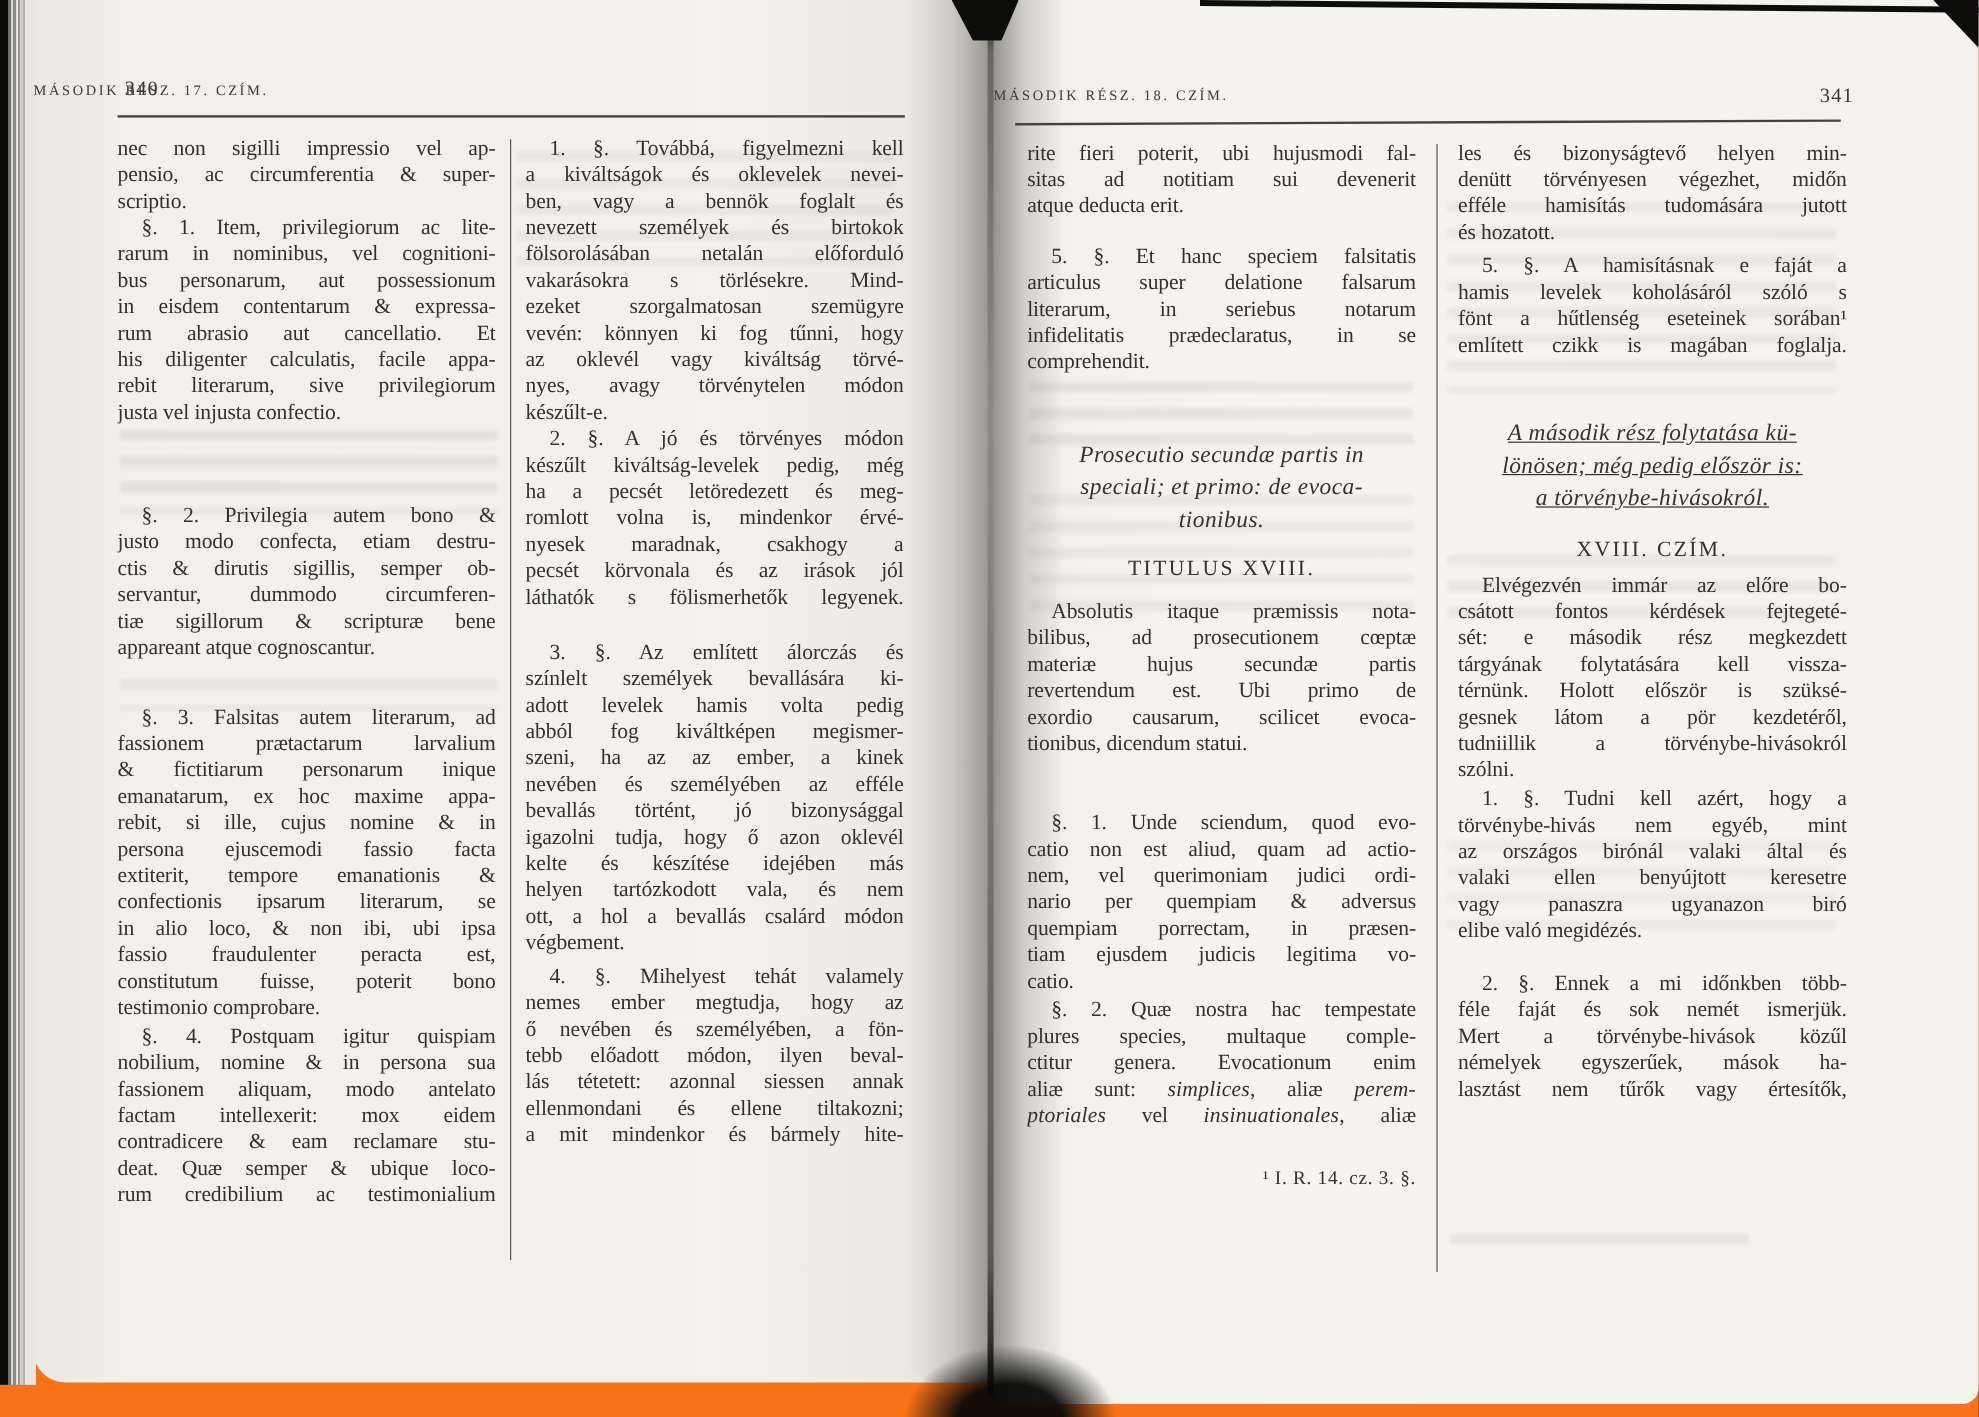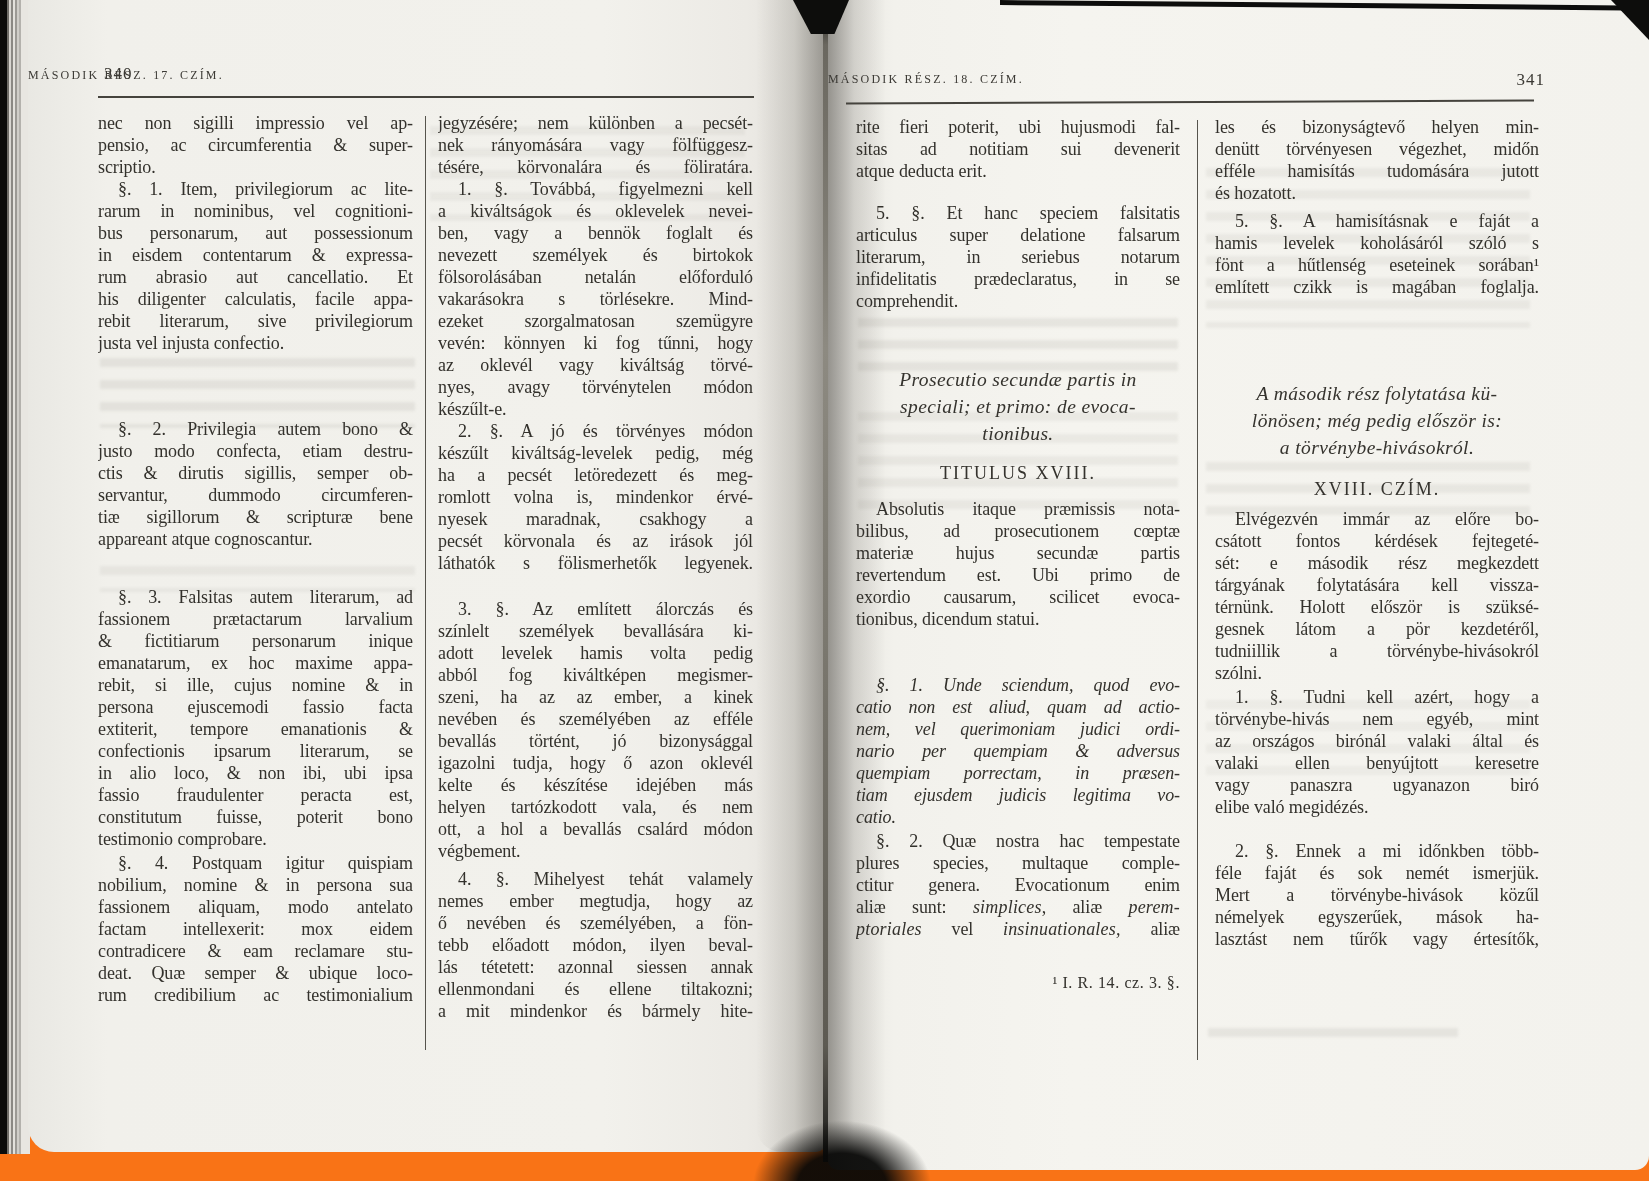--- a/index.html
+++ b/index.html
@@ -131,25 +131,20 @@
 nobilium, nomine &amp; in persona sua
 fassionem aliquam, modo antelato
 factam intellexerit: mox eidem
 contradicere &amp; eam reclamare stu-
 deat. Quæ semper &amp; ubique loco-
 rum credibilium ac testimonialium</span>
         </p>
       </div>
       <div class="coldiv"></div>
       <div class="col">
-        <p class="para">
-          <span class="plines">jegyzésére; nem különben a pecsét-
-nek rányomására vagy fölfüggesz-
-tésére, körvonalára és föliratára.</span>
-        </p>
         <p class="para indent">
           <span class="plines">1. §. Továbbá, figyelmezni kell
 a kiváltságok és oklevelek nevei-
 ben, vagy a bennök foglalt és
 nevezett személyek és birtokok
 fölsorolásában netalán előforduló
 vakarásokra s törlésekre. Mind-
 ezeket szorgalmatosan szemügyre
 vevén: könnyen ki fog tűnni, hogy
 az oklevél vagy kiváltság törvé-
@@ -223,21 +218,21 @@
 tionibus.</span>
         <span class="hcaps" style="margin-top:16px;">TITULUS XVIII.</span>
         <p class="para indent" style="margin-top:14px;">
           <span class="plines">Absolutis itaque præmissis nota-
 bilibus, ad prosecutionem cœptæ
 materiæ hujus secundæ partis
 revertendum est. Ubi primo de
 exordio causarum, scilicet evoca-</span>
           <span class="ptail">tionibus, dicendum statui.</span>
         </p>
-        <p class="para indent" style="margin-top:44px;font-style:italic;">
+        <p class="para indent" style="margin-top:44px;">
           <span class="plines">§. 1. Unde sciendum, quod evo-
 catio non est aliud, quam ad actio-
 nem, vel querimoniam judici ordi-
 nario per quempiam &amp; adversus
 quempiam porrectam, in præsen-
 tiam ejusdem judicis legitima vo-</span>
           <span class="ptail">catio.</span>
         </p>
         <p class="para indent" style="margin-top:2px;">
           <span class="plines">§. 2. Quæ nostra hac tempestate
@@ -255,21 +250,21 @@
 denütt törvényesen végezhet, midőn
 efféle hamisítás tudomására jutott</span>
           <span class="ptail">és hozatott.</span>
         </p>
         <p class="para indent" style="margin-top:6px;">
           <span class="plines">5. §. A hamisításnak e faját a
 hamis levelek koholásáról szóló s
 fönt a hűtlenség eseteinek sorában¹
 említett czikk is magában foglalja.</span>
         </p>
-        <span class="hitalic" style="margin-top:82px;">A második rész folytatása kü-
+        <span class="hitalic" style="margin-top:50px;text-decoration:underline;">A második rész folytatása kü-
 lönösen; még pedig először is:
 a törvénybe-hivásokról.</span>
         <span class="hcaps" style="margin-top:18px;">XVIII. CZÍM.</span>
         <p class="para indent" style="margin-top:8px;">
           <span class="plines">Elvégezvén immár az előre bo-
 csátott fontos kérdések fejtegeté-
 sét: e második rész megkezdett
 tárgyának folytatására kell vissza-
 térnünk. Holott először is szüksé-
 gesnek látom a pör kezdetéről,

